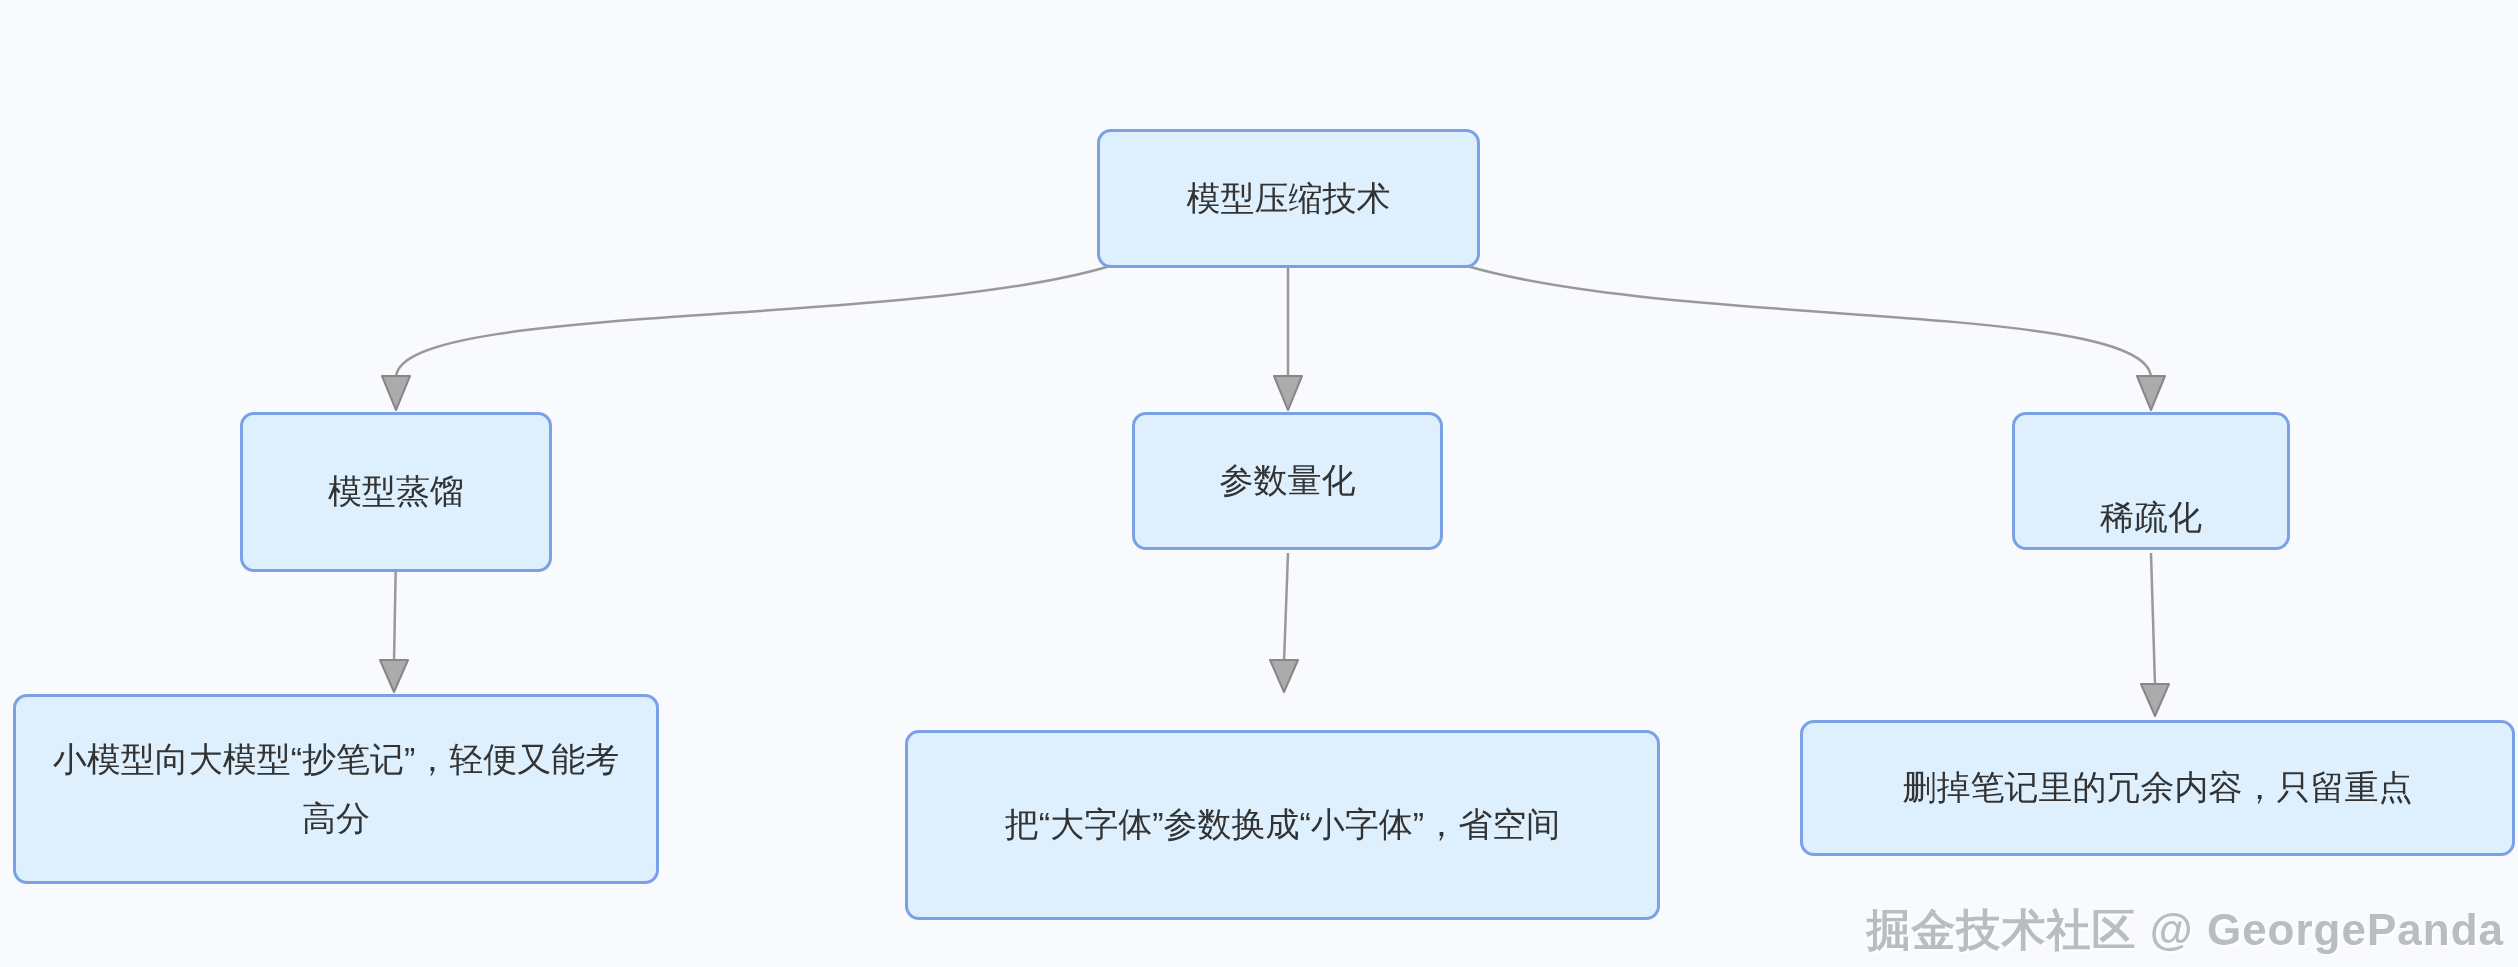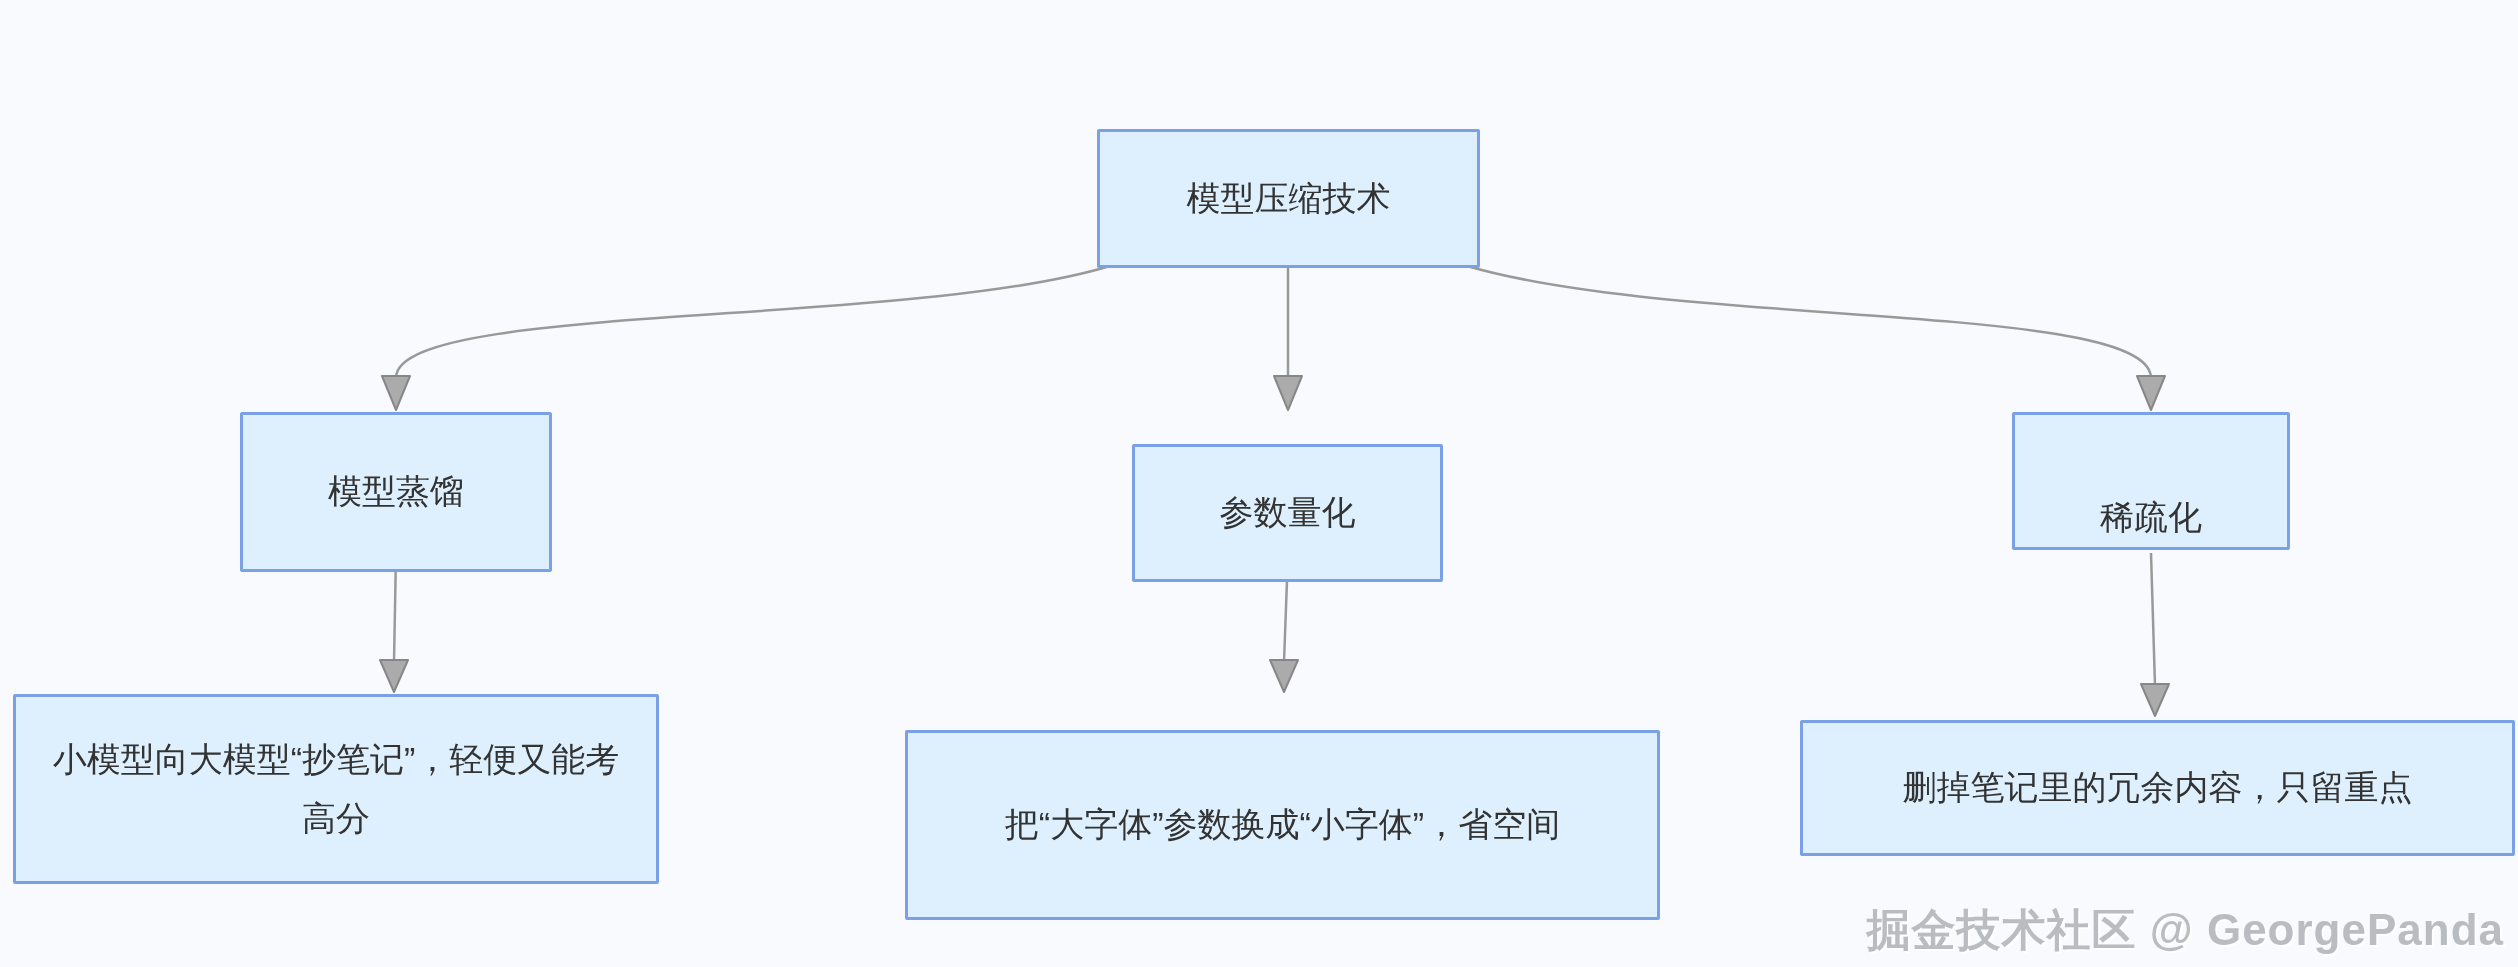--- a/index.html
+++ b/index.html
@@ -40,38 +40,38 @@
   .arrowhead {
     fill: #ababab;
     stroke: #878787;
     stroke-width: 2;
     stroke-linejoin: round;
   }
   .node {
     position: absolute;
     background: var(--node-fill);
     border: 3px solid var(--node-border);
-    border-radius: 2px;
+    border-radius: 14px;
     display: flex;
     align-items: center;
     justify-content: center;
     text-align: center;
     font-size: 34px;
     line-height: 1.75;
     color: var(--text);
   }
   .node .inner {
     display: inline-block;
     max-width: 600px;
   }
   
   .node-root   { left: 1097px; top: 129px; width: 383px; height: 139px; }
   
   .node-distill { left: 240px;  top: 412px; width: 312px; height: 160px; }
-  .node-quant   { left: 1132px; top: 412px; width: 311px; height: 138px; margin-top: 32px; }
+  .node-quant   { left: 1132px; top: 412px; width: 311px; height: 138px; }
   .node-sparse  { left: 2012px; top: 412px; width: 278px; height: 138px; align-items: flex-end; }
   
   .desc-distill { left: 13px;   top: 694px; width: 646px; height: 190px; }
   .desc-quant   { left: 905px;  top: 730px; width: 755px; height: 190px; }
   .desc-sparse  { left: 1800px; top: 720px; width: 715px; height: 136px; justify-content: center; }
   .watermark {
     position: absolute;
     right: 14px;
     top: 901px;
     font-size: 44px;

